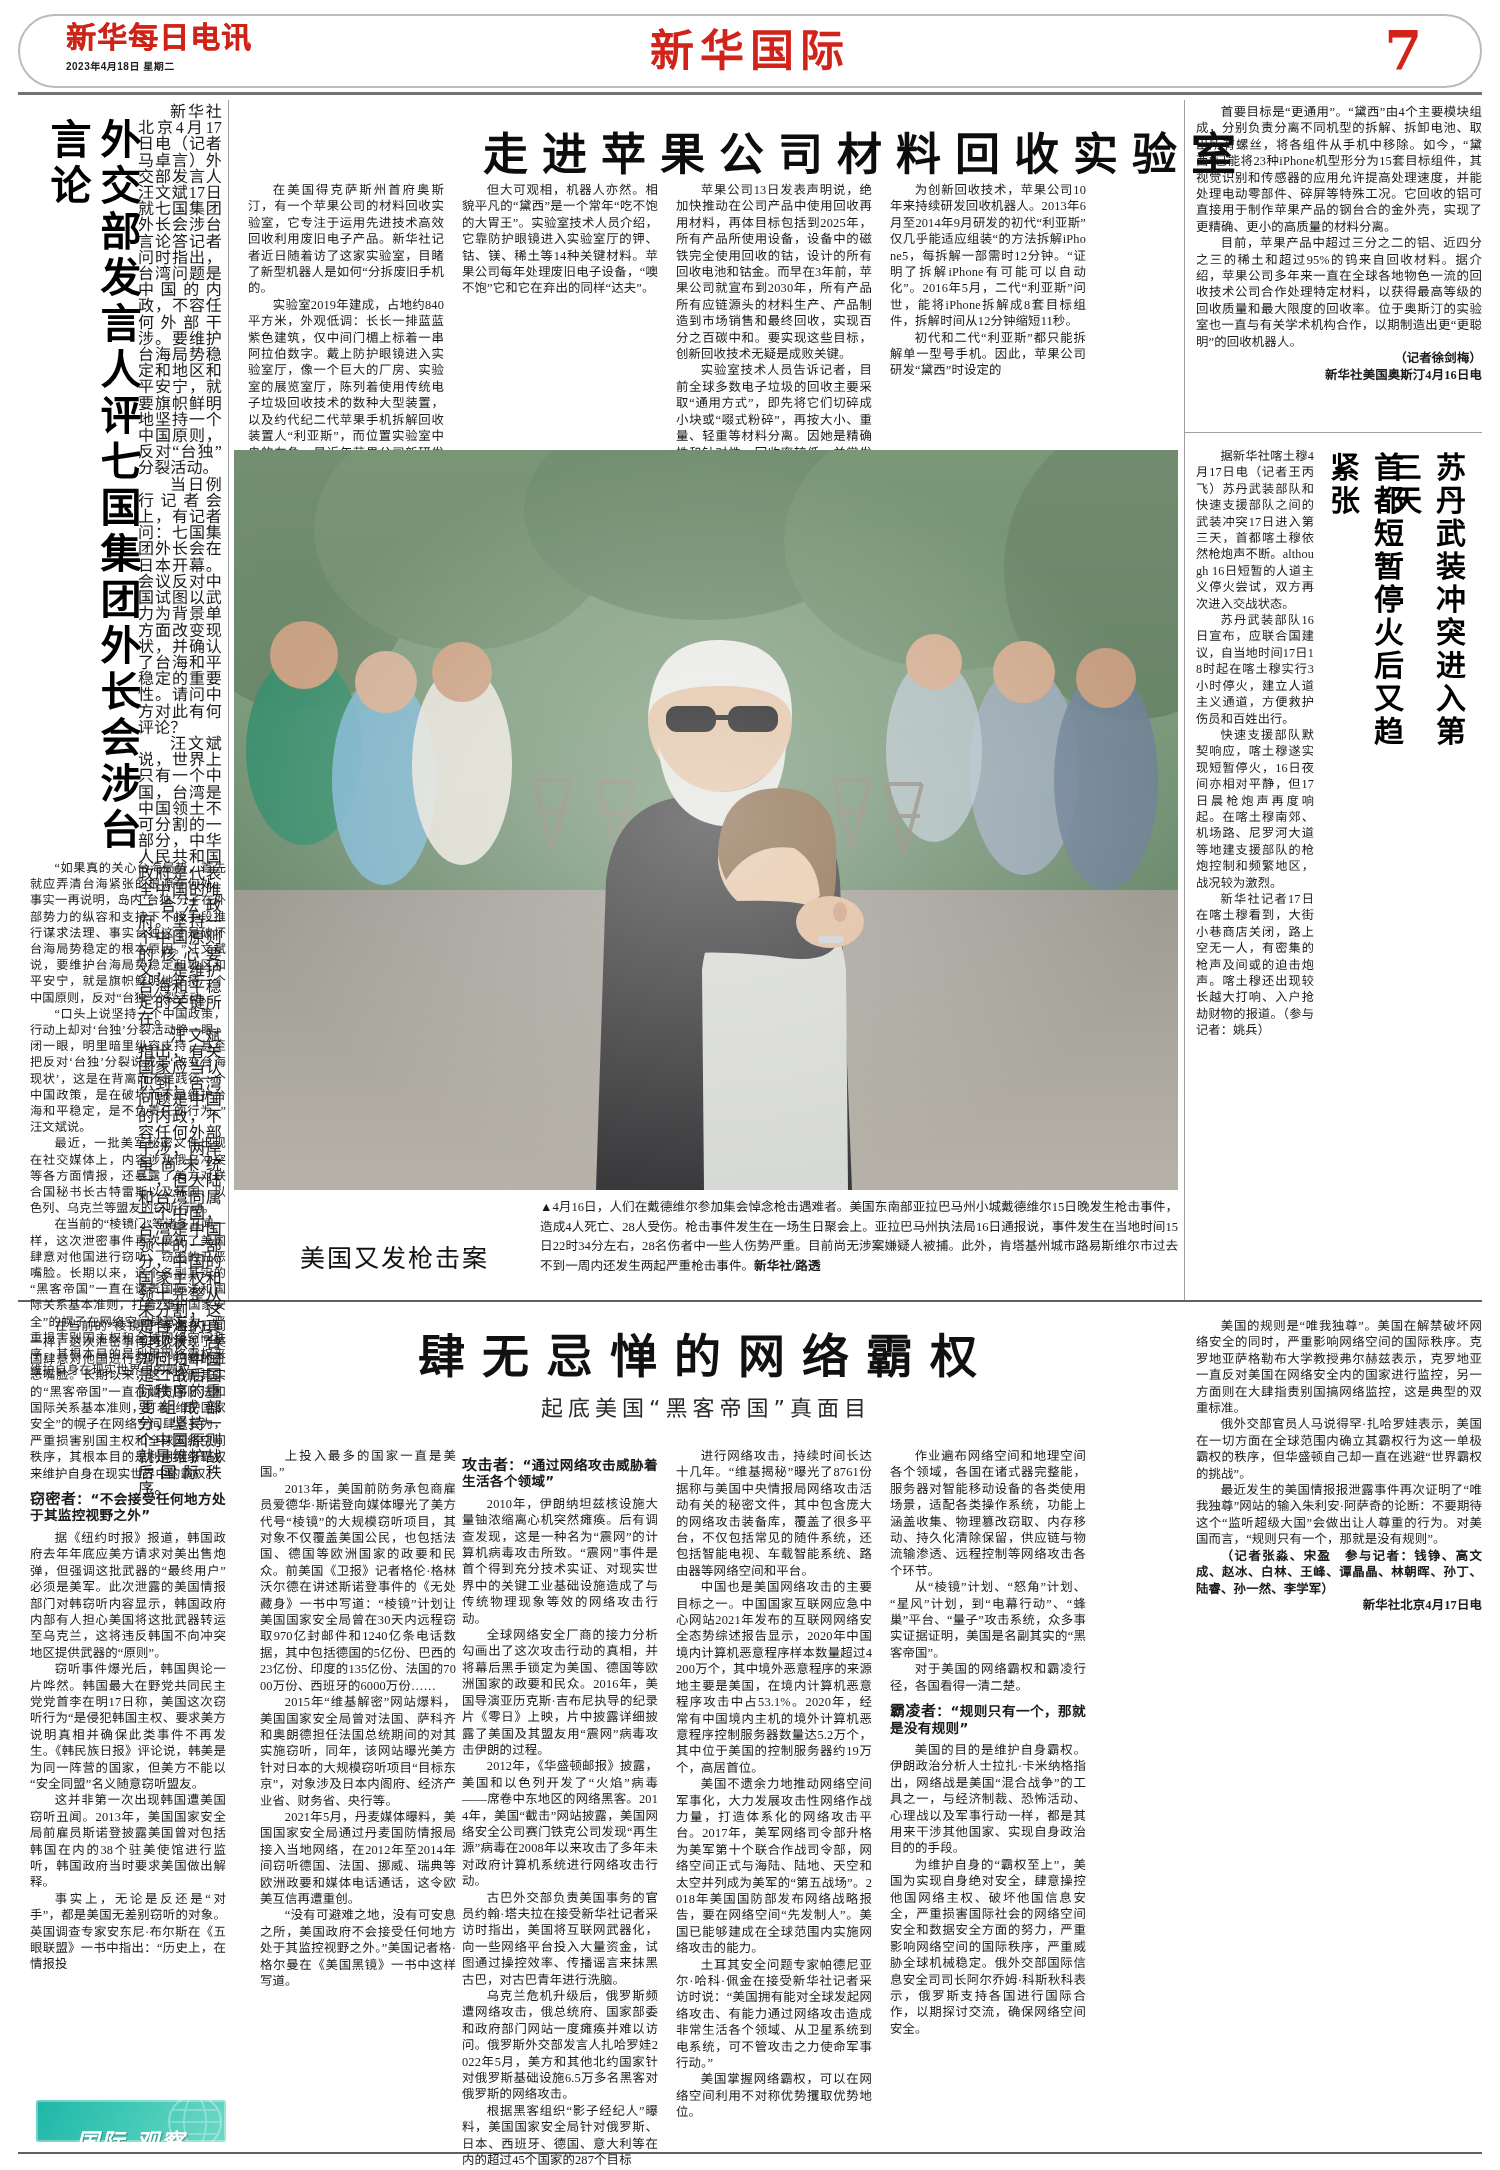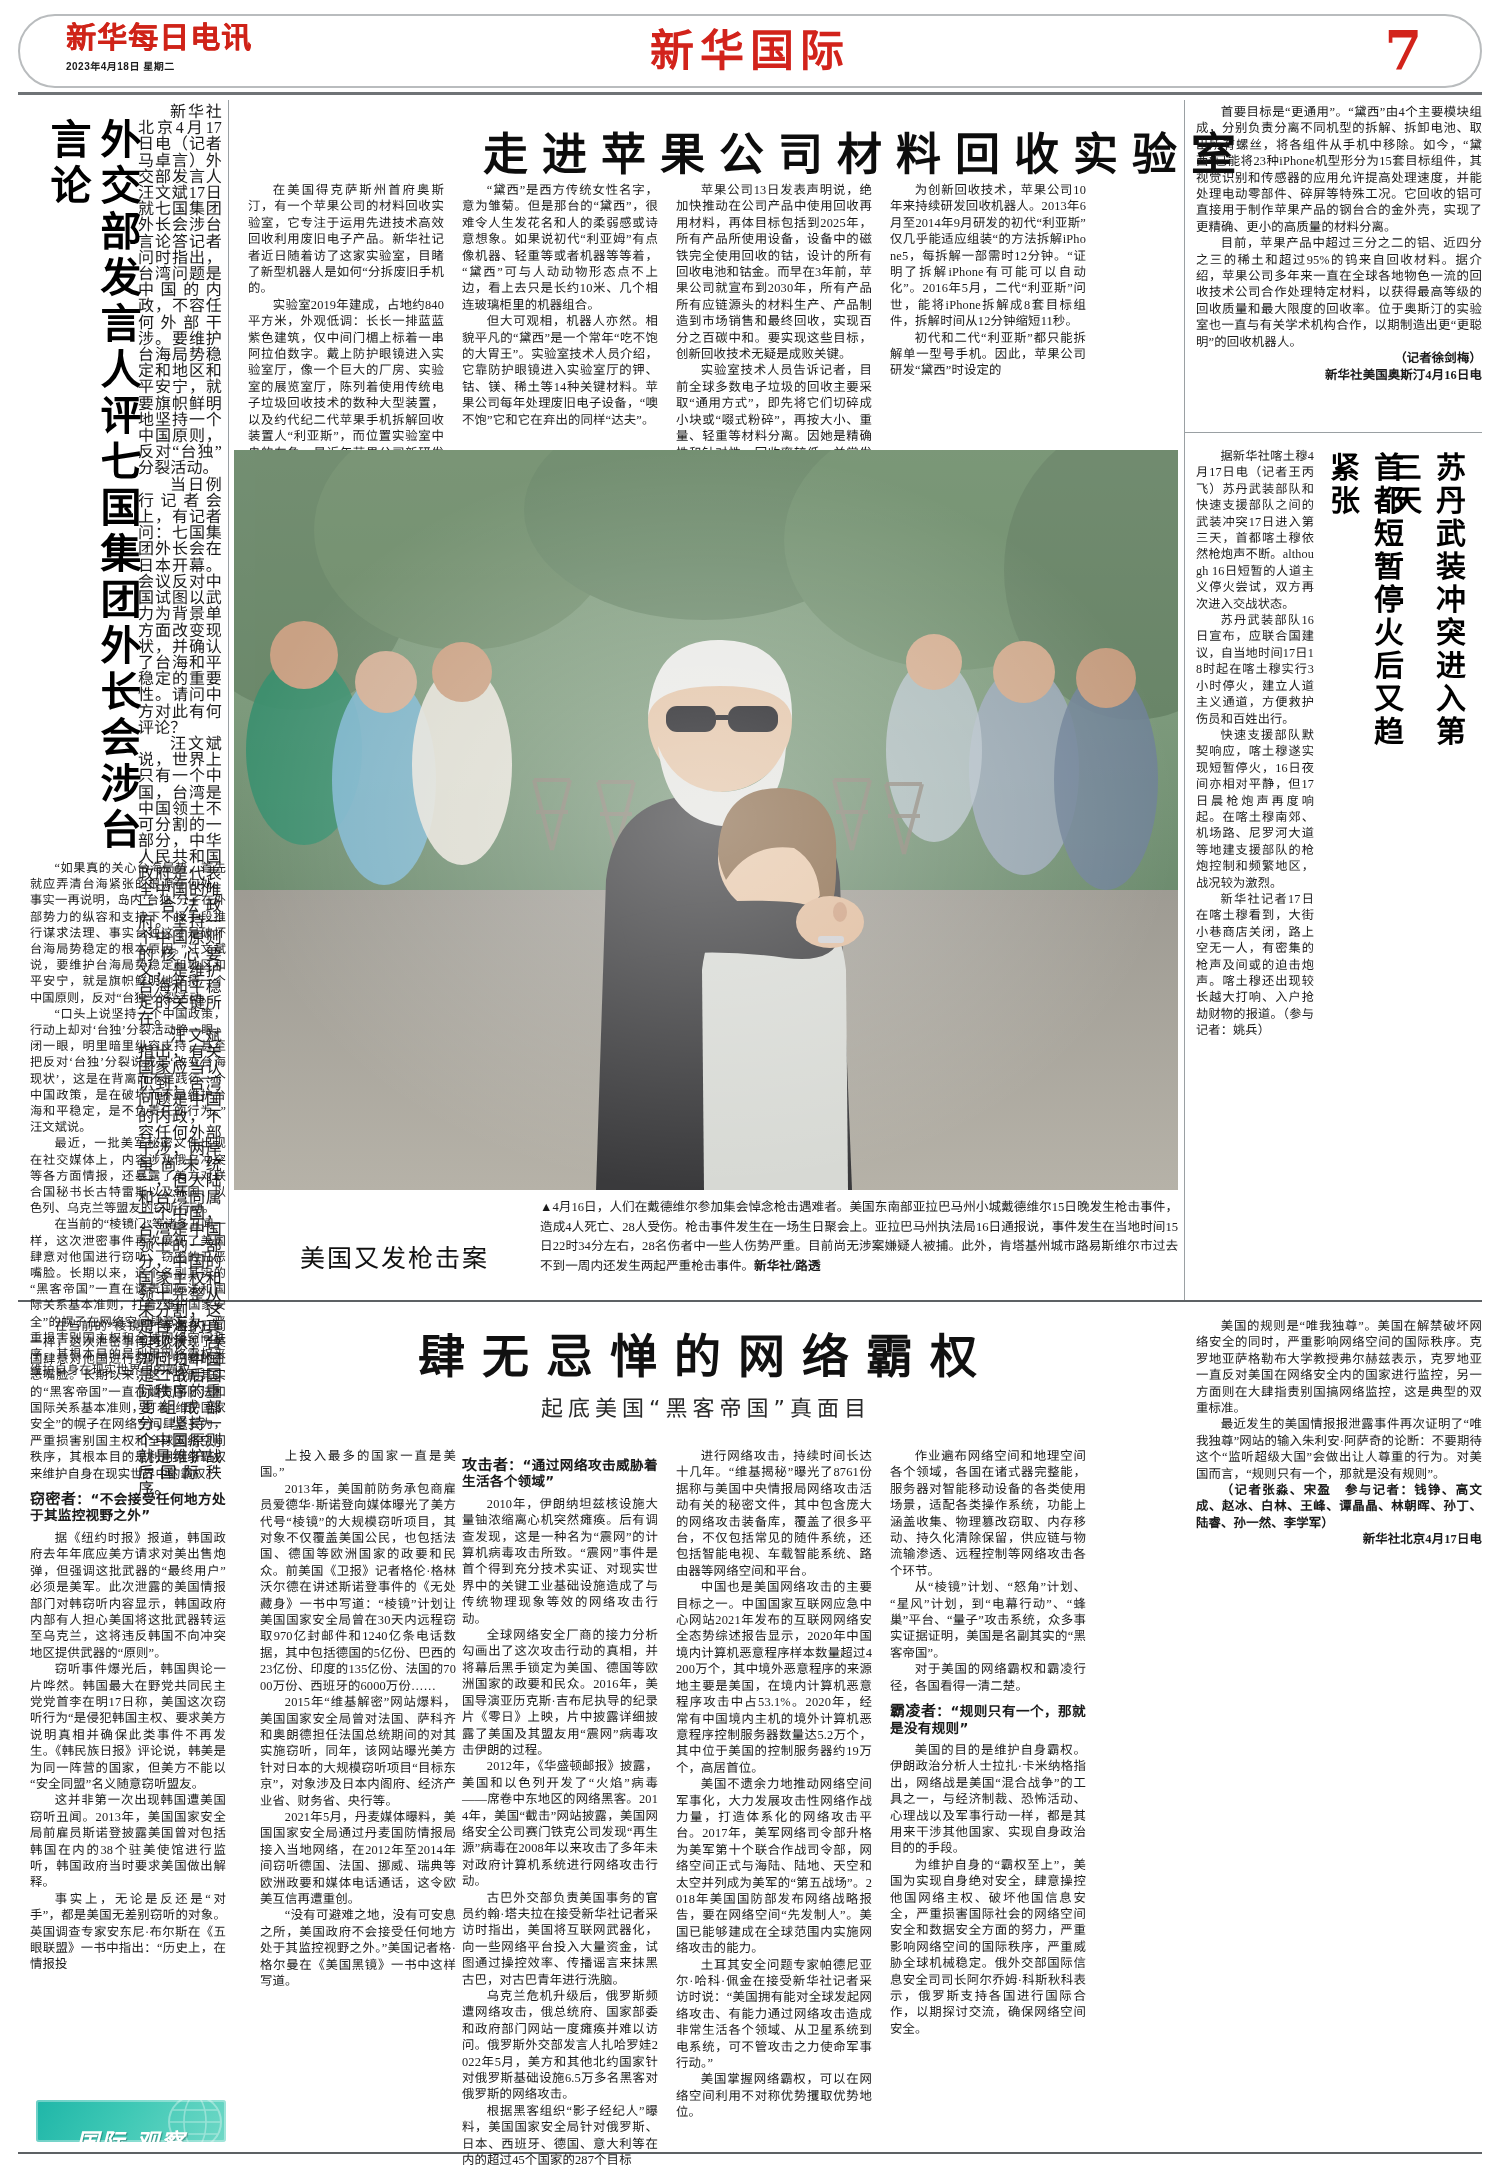--- a/index.html
+++ b/index.html
@@ -192,21 +192,20 @@
       <p>汪文斌指出，有关国家应当认识到，台湾问题是中国的内政，不容任何外部干涉；两岸虽尚未统一，但大陆和台湾同属一个中国，台湾是中国领土的一部分，中国的国家主权和领土完整从未分割，这是台海的真实现状；台湾回归中国是二战后国际秩序的重要组成部分，坚持一个中国原则就是维护战后国际秩序。</p>
     </div>
 
   <div class="main-headline">走进苹果公司材料回收实验室</div>
 
   <div class="body-col" id="f-col1" style="left:248px;top:182px;width:196px;height:250px;">
       <p>在美国得克萨斯州首府奥斯汀，有一个苹果公司的材料回收实验室，它专注于运用先进技术高效回收利用废旧电子产品。新华社记者近日随着访了这家实验室，目睹了新型机器人是如何“分拆废旧手机的。</p>
       <p>实验室2019年建成，占地约840平方米，外观低调：长长一排蓝蓝紫色建筑，仅中间门楣上标着一串阿拉伯数字。戴上防护眼镜进入实验室厅，像一个巨大的厂房、实验室的展览室厅，陈列着使用传统电子垃圾回收技术的数种大型装置，以及约代纪二代苹果手机拆解回收装置人“利亚斯”，而位置实验室中央的左角，是近年苹果公司新研发的手机拆解回收机器人“黛西”。</p>
     </div>
   <div class="body-col" id="f-col2" style="left:462px;top:182px;width:196px;height:250px;">
-      <p>“黛西”是西方传统女性名字，意为雏菊。但是那台的“黛西”，很难令人生发花名和人的柔弱感或诗意想象。如果说初代“利亚姆”有点像机器、轻重等或者机器等等着，“黛西”可与人动动物形态点不上边，看上去只是长约10米、几个相连玻璃柜里的机器组合。</p>
       <p>但大可观相，机器人亦然。相貌平凡的“黛西”是一个常年“吃不饱的大胃王”。实验室技术人员介绍，它靠防护眼镜进入实验室厅的钾、钴、镁、稀土等14种关键材料。苹果公司每年处理废旧电子设备，“噢不饱”它和它在弃出的同样“达夫”。</p>
     </div>
   <div class="body-col" id="f-col3" style="left:676px;top:182px;width:196px;height:250px;">
       <p>苹果公司13日发表声明说，绝加快推动在公司产品中使用回收再用材料，再体目标包括到2025年，所有产品所使用设备，设备中的磁铁完全使用回收的钴，设计的所有回收电池和钴金。而早在3年前，苹果公司就宣布到2030年，所有产品所有应链源头的材料生产、产品制造到市场销售和最终回收，实现百分之百碳中和。要实现这些目标，创新回收技术无疑是成败关键。</p>
       <p>实验室技术人员告诉记者，目前全球多数电子垃圾的回收主要采取“通用方式”，即先将它们切碎成小块或“啜式粉碎”，再按大小、重量、轻重等材料分离。因她是精确性和针对性，回收率较低，并常发生“同下替环”，即原本高强度、高质量的材料，回收后只能用于制造低档产品。简言之，传统回收技术倾向于对所有电子设备使用相同流程。</p>
     </div>
   <div class="body-col" id="f-col4" style="left:890px;top:182px;width:196px;height:250px;">
       <p>为创新回收技术，苹果公司10年来持续研发回收机器人。2013年6月至2014年9月研发的初代“利亚斯”仅几乎能适应组装“的方法拆解iPhone5，每拆解一部需时12分钟。“证明了拆解iPhone有可能可以自动化”。2016年5月，二代“利亚斯”问世，能将iPhone拆解成8套目标组件，拆解时间从12分钟缩短11秒。</p>
       <p>初代和二代“利亚斯”都只能拆解单一型号手机。因此，苹果公司研发“黛西”时设定的</p>
     </div>
@@ -356,20 +355,21 @@
   <div class="body-col" id="c-col4" style="left:890px;top:1448px;width:196px;height:700px;">
       <p>作业遍布网络空间和地理空间各个领域，各国在诸式器完整能，服务器对智能移动设备的各类使用场景，适配各类操作系统，功能上涵盖收集、物理篡改窃取、内存移动、持久化清除保留，供应链与物流输渗透、远程控制等网络攻击各个环节。</p>
       <p>从“棱镜”计划、“怒角”计划、“星风”计划，到“电幕行动”、“蜂巢”平台、“量子”攻击系统，众多事实证据证明，美国是名副其实的“黑客帝国”。</p>
       <p>对于美国的网络霸权和霸凌行径，各国看得一清二楚。</p>
       <span class="subhead"><span class="tag">霸凌者</span><span>：“规则只有一个，那就是没有规则”</span></span>
       <p>美国的目的是维护自身霸权。伊朗政治分析人士拉扎·卡米纳格指出，网络战是美国“混合战争”的工具之一，与经济制裁、恐怖活动、心理战以及军事行动一样，都是其用来干涉其他国家、实现自身政治目的的手段。</p>
       <p>为维护自身的“霸权至上”，美国为实现自身绝对安全，肆意操控他国网络主权、破坏他国信息安全，严重损害国际社会的网络空间安全和数据安全方面的努力，严重影响网络空间的国际秩序，严重威胁全球机械稳定。俄外交部国际信息安全司司长阿尔乔姆·科斯秋科表示，俄罗斯支持各国进行国际合作，以期探讨交流，确保网络空间安全。</p>
     </div>
   <div class="body-col" id="c-col5" style="left:1196px;top:1318px;width:286px;height:830px;">
       <p>美国的规则是“唯我独尊”。美国在解禁破坏网络安全的同时，严重影响网络空间的国际秩序。克罗地亚萨格勒布大学教授弗尔赫兹表示，克罗地亚一直反对美国在网络安全内的国家进行监控，另一方面则在大肆指责别国搞网络监控，这是典型的双重标准。</p>
+      <p>俄外交部官员人马说得罕·扎哈罗娃表示，美国在一切方面在全球范围内确立其霸权行为这一单极霸权的秩序，但华盛顿自己却一直在逃避“世界霸权的挑战”。</p>
       <p>最近发生的美国情报报泄露事件再次证明了“唯我独尊”网站的输入朱利安·阿萨奇的论断：不要期待这个“监听超级大国”会做出让人尊重的行为。对美国而言，“规则只有一个，那就是没有规则”。</p>
       <p class="indent0 bold">（记者张淼、宋盈　参与记者：钱铮、高文成、赵冰、白林、王峰、谭晶晶、林朝晖、孙丁、陆睿、孙一然、李学军）</p>
       <p class="right bold">新华社北京4月17日电</p>
     </div>
 
   <div class="badge">
     <svg class="badge-globe" viewBox="0 0 90 60" aria-hidden="true">
       <circle cx="45" cy="30" r="26" fill="none" stroke="#ffffff" stroke-width="2"></circle>
       <ellipse cx="45" cy="30" rx="11" ry="26" fill="none" stroke="#ffffff" stroke-width="1.6"></ellipse>
       <path d="M19 30 H71 M23 18 H67 M23 42 H67" stroke="#ffffff" stroke-width="1.4" fill="none"></path>

